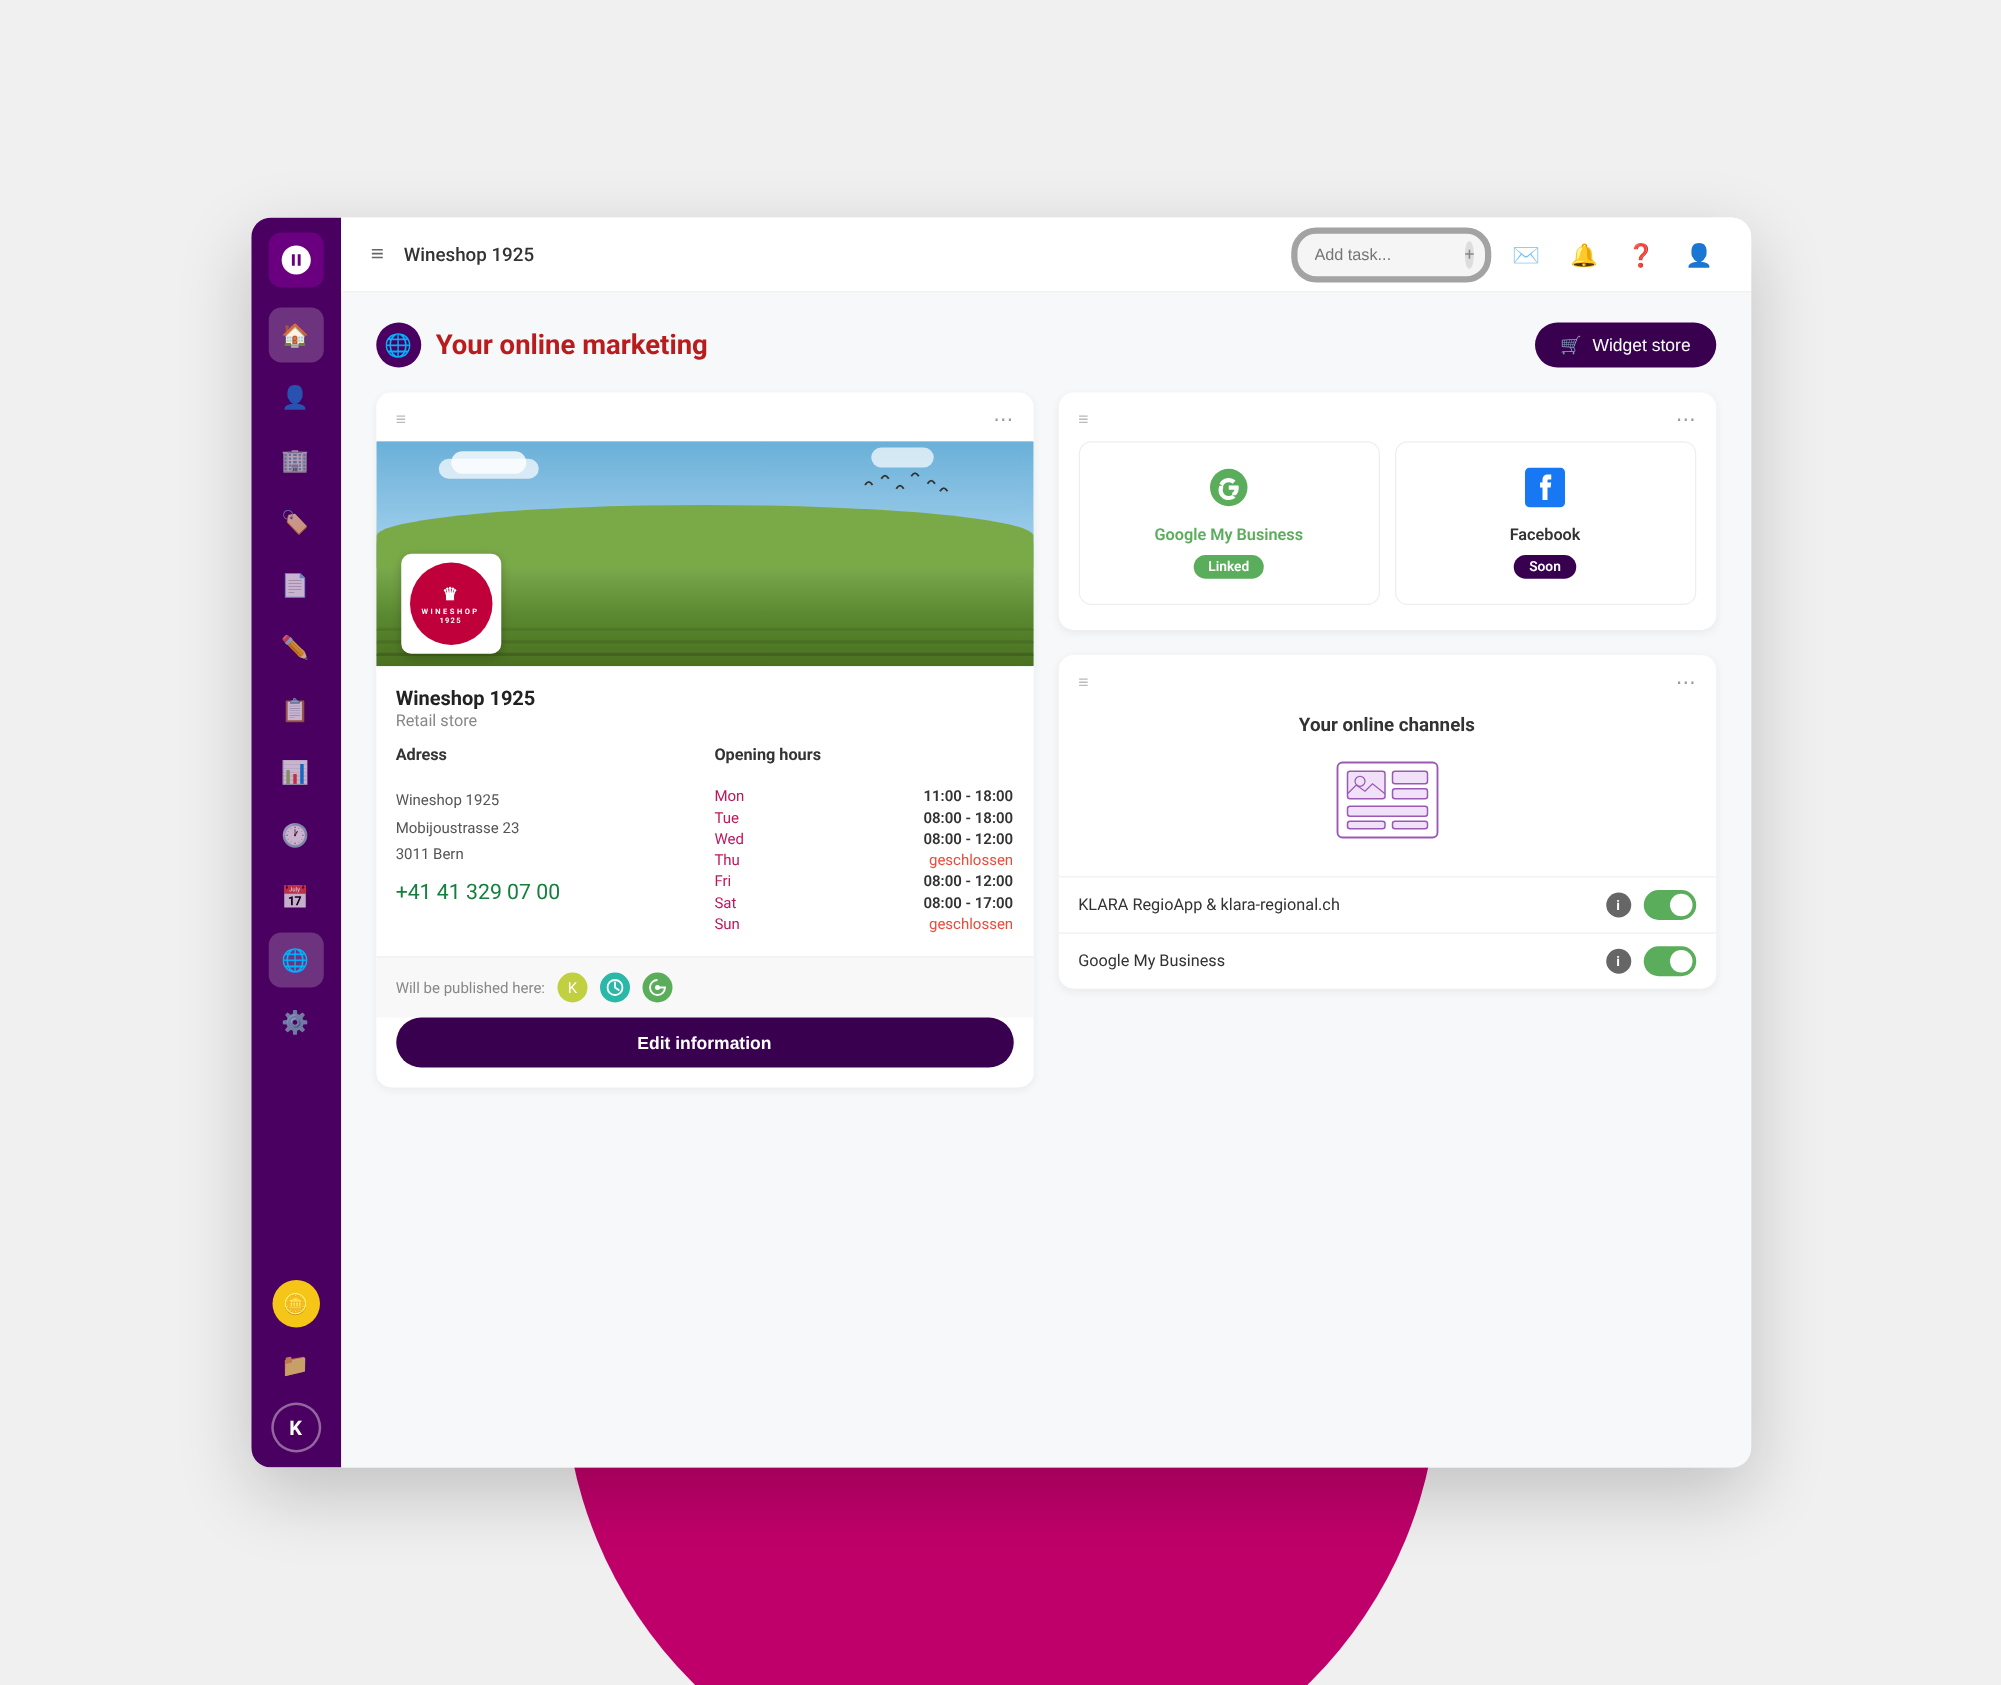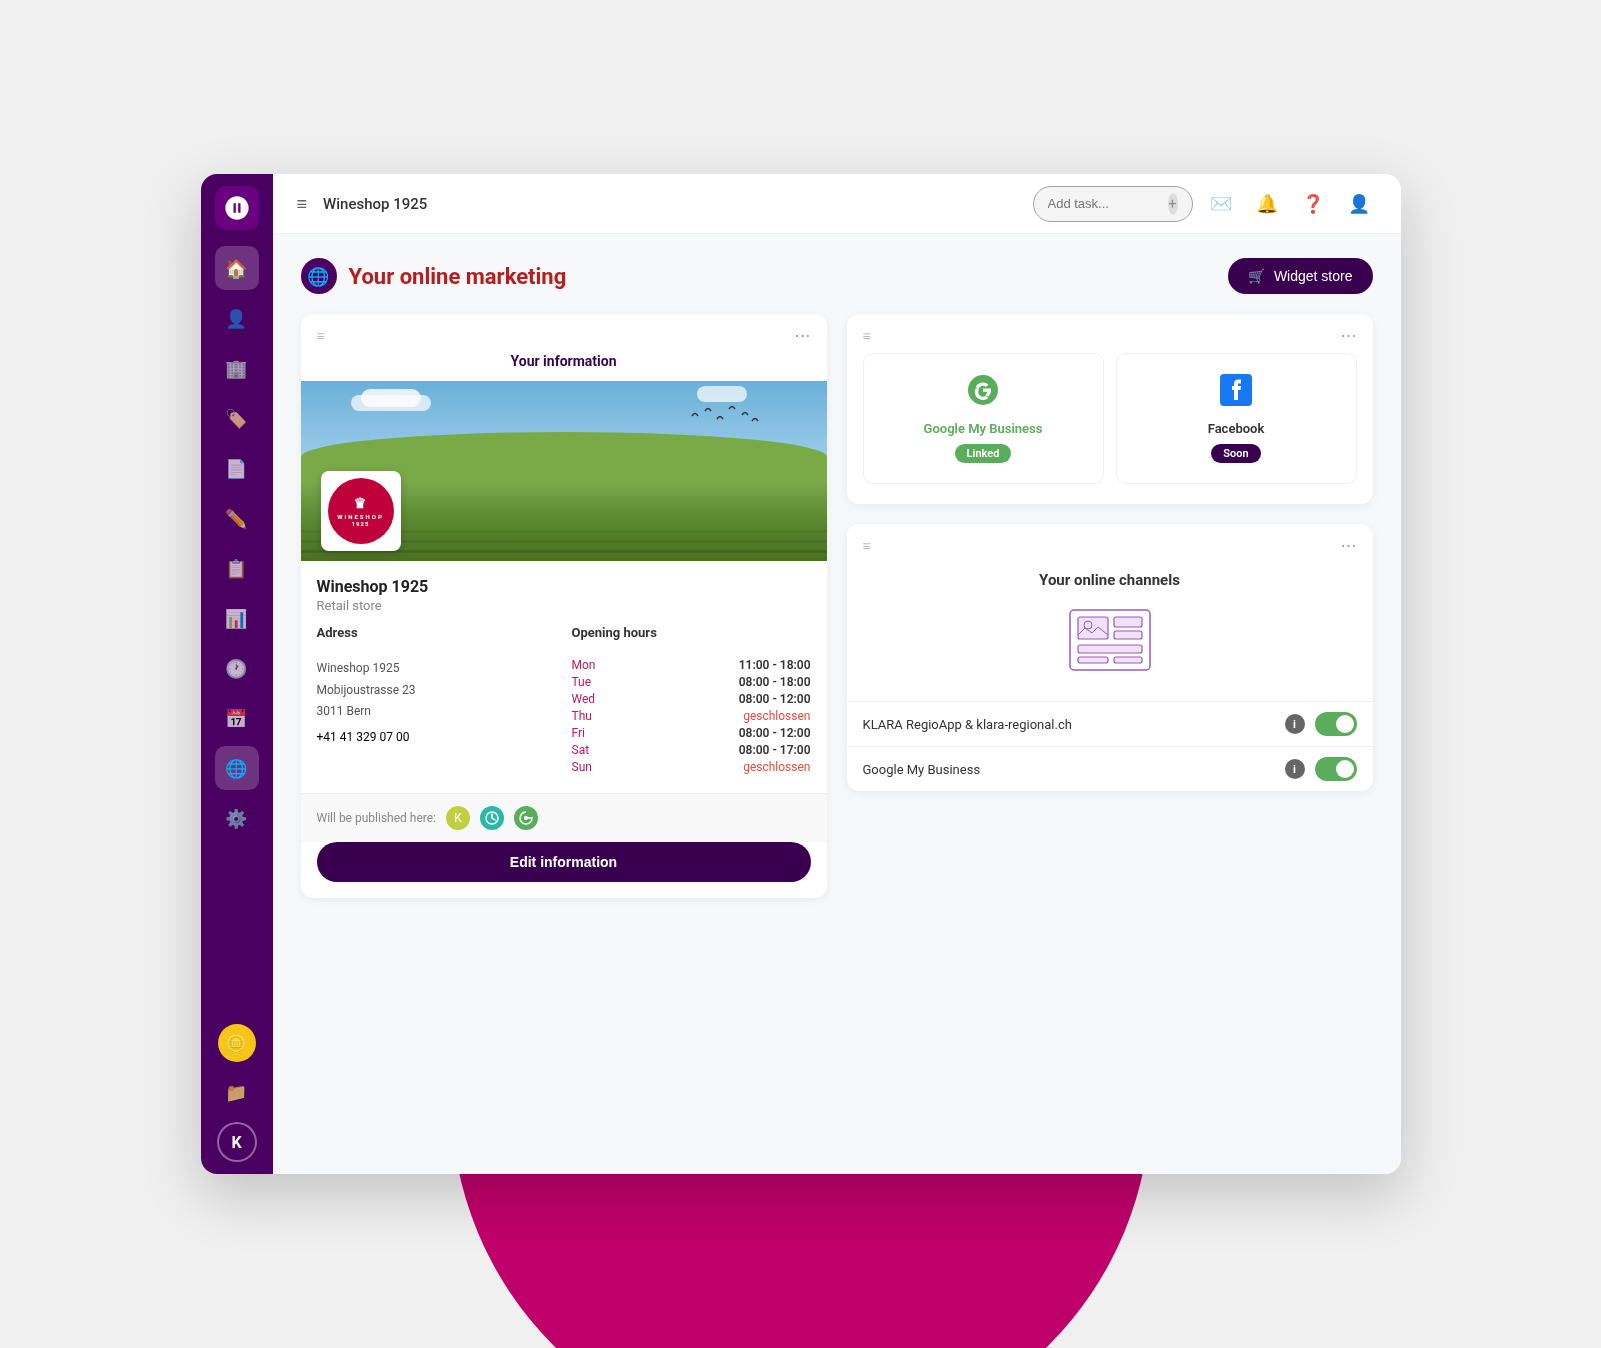--- a/index.html
+++ b/index.html
@@ -126,21 +126,21 @@
       font-size: 15px;
       font-weight: 500;
       color: #333;
       flex: 1;
     }
     .topbar-actions { display: flex; align-items: center; gap: 12px; }
     .add-task-input {
       display: flex;
       align-items: center;
       background: #f5f5f5;
-      border: 1px solid #a3a3a3;
+      border: 5px solid #a3a3a3;
       border-radius: 20px;
       padding: 6px 14px;
       gap: 20px;
       width: 160px;
     }
     .add-task-input input {
       border: none;
       background: transparent;
       outline: none;
       font-size: 13px;
@@ -278,21 +278,21 @@
       letter-spacing: 1px;
     }
     .logo-crown { font-size: 14px; margin-bottom: 2px; }
     .info-body { padding: 16px; }
     .info-shop-name { font-size: 16px; font-weight: 700; color: #222; margin-bottom: 2px; }
     .info-shop-type { font-size: 13px; color: #888; margin-bottom: 12px; }
     .info-description { font-size: 13px; color: #555; line-height: 1.5; margin-bottom: 20px; }
     .info-details { display: grid; grid-template-columns: 1fr 1fr; gap: 16px; }
     .info-section-title { font-size: 13px; font-weight: 700; color: #333; margin-bottom: 18px; }
     .info-address p { font-size: 12px; color: #555; line-height: 1.8; }
-    .info-address .phone { color: #000000; font-size: 12px; margin-top: 4px; }
+    .info-address .phone { color: #15803d; font-size: 17px; margin-top: 4px; }
     .hours-table { width: 100%; }
     .hours-row { display: flex; justify-content: space-between; font-size: 12px; margin-bottom: 3px; }
     .hours-day { color: #be185d; }
     .hours-time { font-weight: 600; color: #333; }
     .hours-time.closed { color: #e74c3c; font-weight: 400; }
     .publish-bar {
       background: #f8f8f8;
       padding: 12px 16px;
       display: flex;
       align-items: center;
@@ -492,21 +492,20 @@
         </button>
       </div>
 
       <div class="grid-2col">
 
         <div class="card info-card">
           <div class="card-header">
             <span class="card-drag">≡</span>
             <span class="card-dots">⋯</span>
           </div>
-          <div style="text-align:center; font-size:14px; font-weight:700; color:#3a0050; margin-bottom:0; padding: 0 16px 12px;">Your information</div>
 
           <div class="info-hero">
             <div class="vineyard-scene">
               <div class="vineyard-sky"></div>
 
               <div style="position:absolute; top:8px; left:60px; width:60px; height:18px; background:rgba(255,255,255,0.8); border-radius:10px;"></div>
               <div style="position:absolute; top:14px; left:50px; width:80px; height:16px; background:rgba(255,255,255,0.7); border-radius:10px;"></div>
               <div style="position:absolute; top:5px; right:80px; width:50px; height:16px; background:rgba(255,255,255,0.7); border-radius:10px;"></div>
 
               <svg style="position:absolute; top:20px; right:60px; width:80px; height:30px;" viewBox="0 0 80 30">

